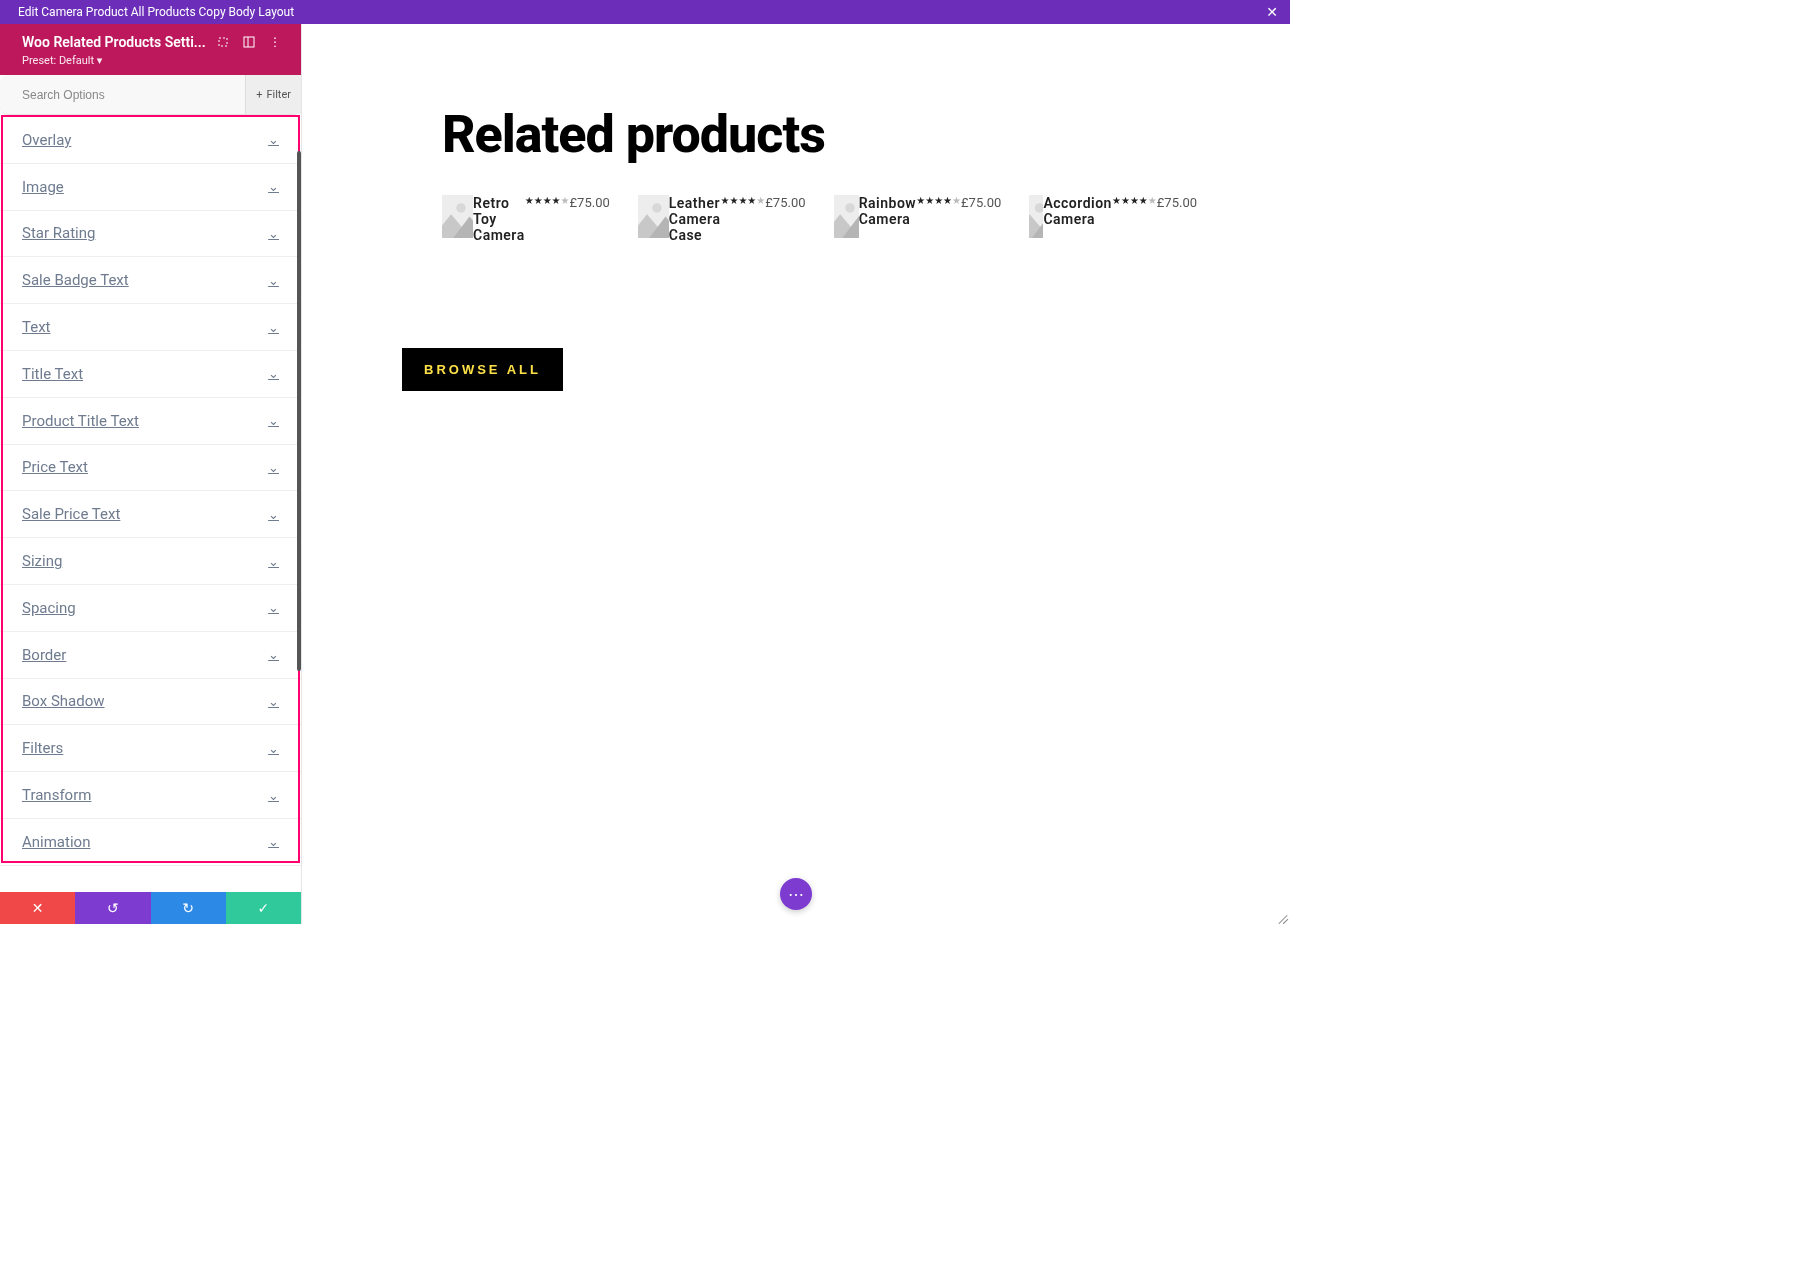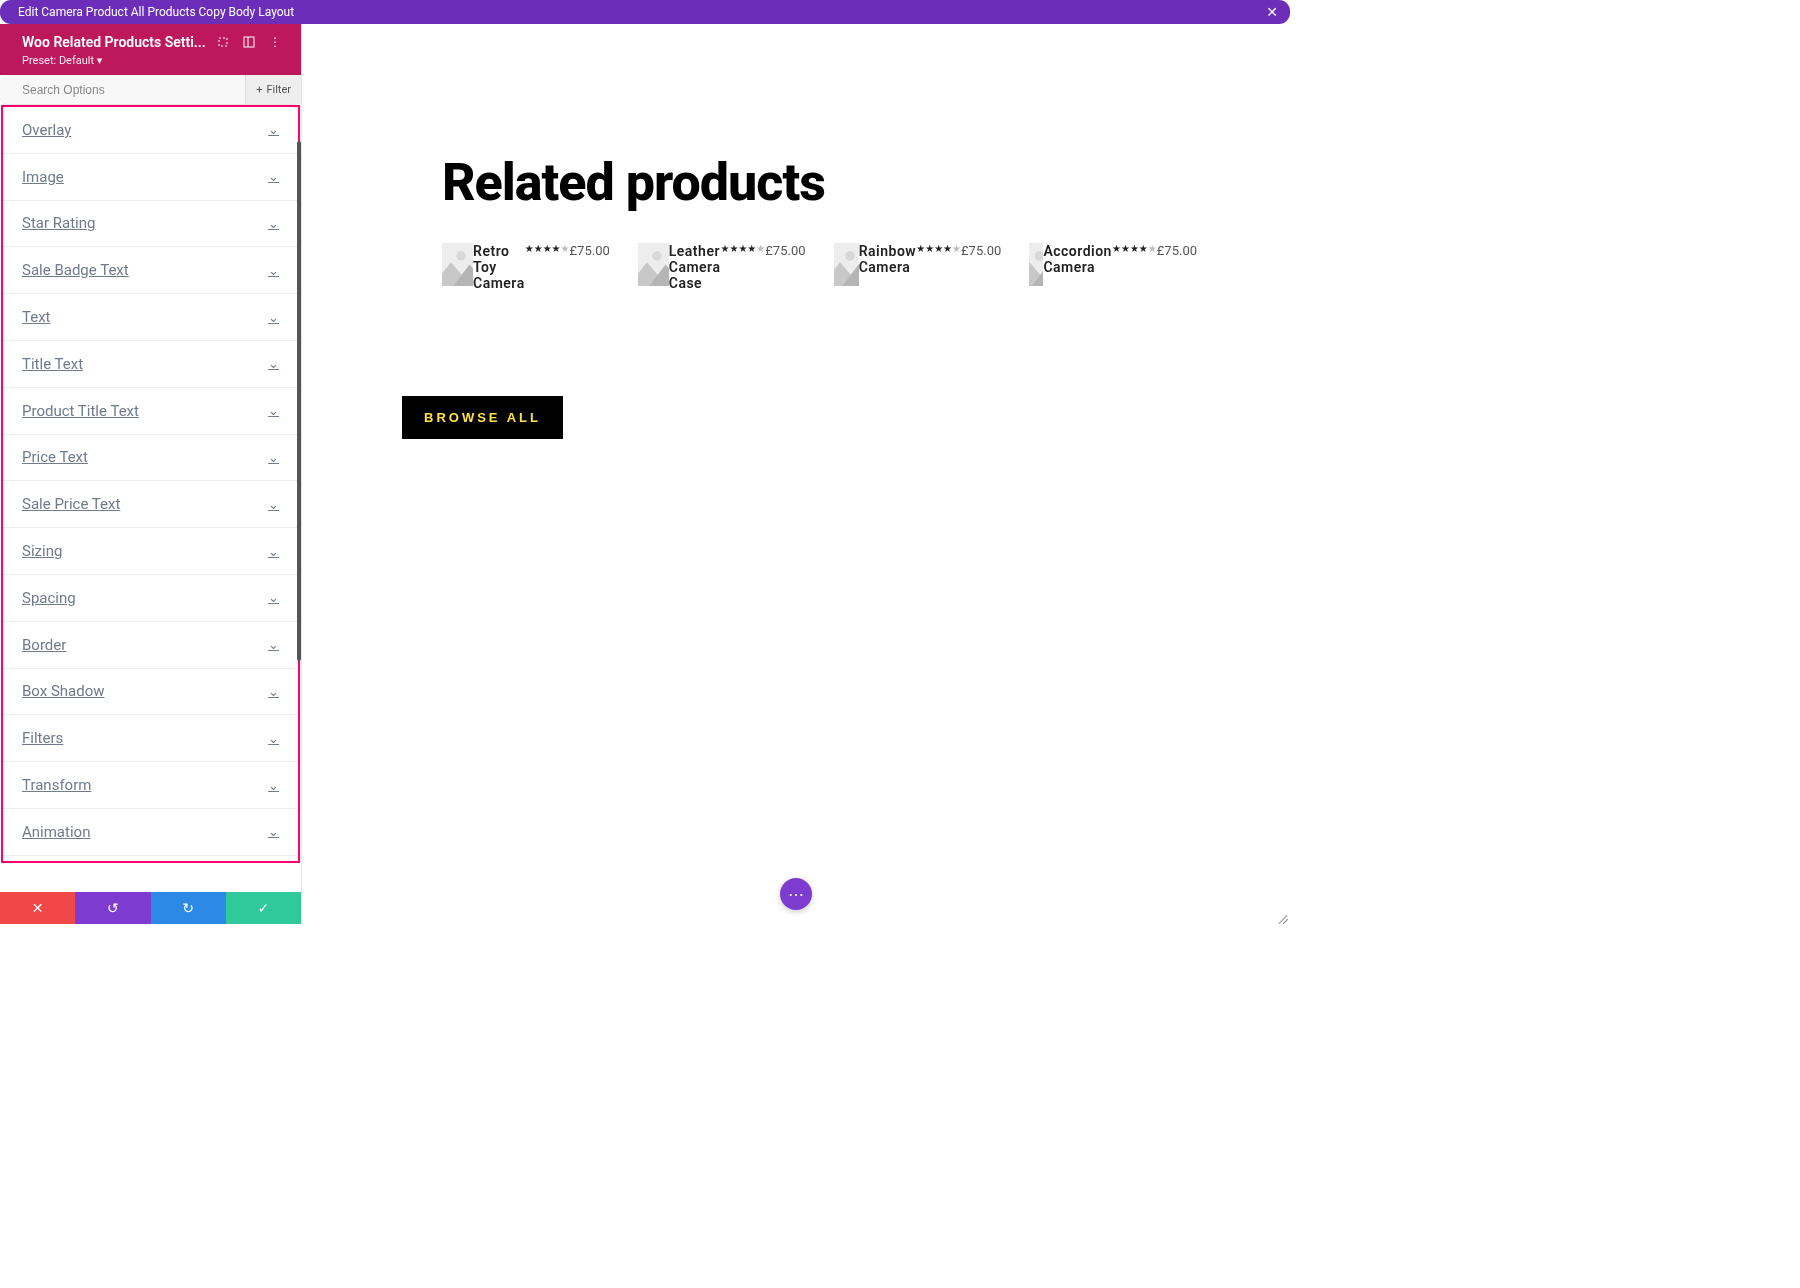--- a/index.html
+++ b/index.html
@@ -15,21 +15,20 @@
   
   .top-strip {
     background: #6c2eb9;
     height: 24px;
     display: flex;
     align-items: center;
     justify-content: space-between;
     color: #fff;
     font-size: 12px;
     padding: 0 8px 0 18px;
-    border-radius: 11px;
   }
   .top-strip .close-icon {
     font-size: 14px;
     cursor: pointer;
     padding: 0 4px;
   }
 
   .main-row {
     display: flex;
     height: calc(100% - 24px);
@@ -102,21 +101,21 @@
     border: 2px solid #ff006e;
     pointer-events: none;
   }
 
   
   .search-row {
     display: flex;
     align-items: center;
     border-bottom: 1px solid #e5e5e5;
     background: #f8f8f8;
-    height: 30px;
+    height: 40px;
     border-radius: 8px;
   }
   .search-input {
     flex: 1;
     border: none;
     background: transparent;
     font-size: 12px;
     color: #555;
     padding: 0 10px 0 22px;
     height: 100%;
@@ -205,21 +204,20 @@
   
   .canvas {
     flex: 1;
     position: relative;
     background: #fff;
     padding: 80px 0 0 0;
   }
   .canvas-inner {
     width: 755px;
     margin-left: 140px;
-    margin-top: 48px;
   }
   .related-title {
     font-size: 52px;
     font-weight: 800;
     letter-spacing: -1px;
     margin-bottom: 30px;
     color: #000;
   }
 
   .products-grid {

